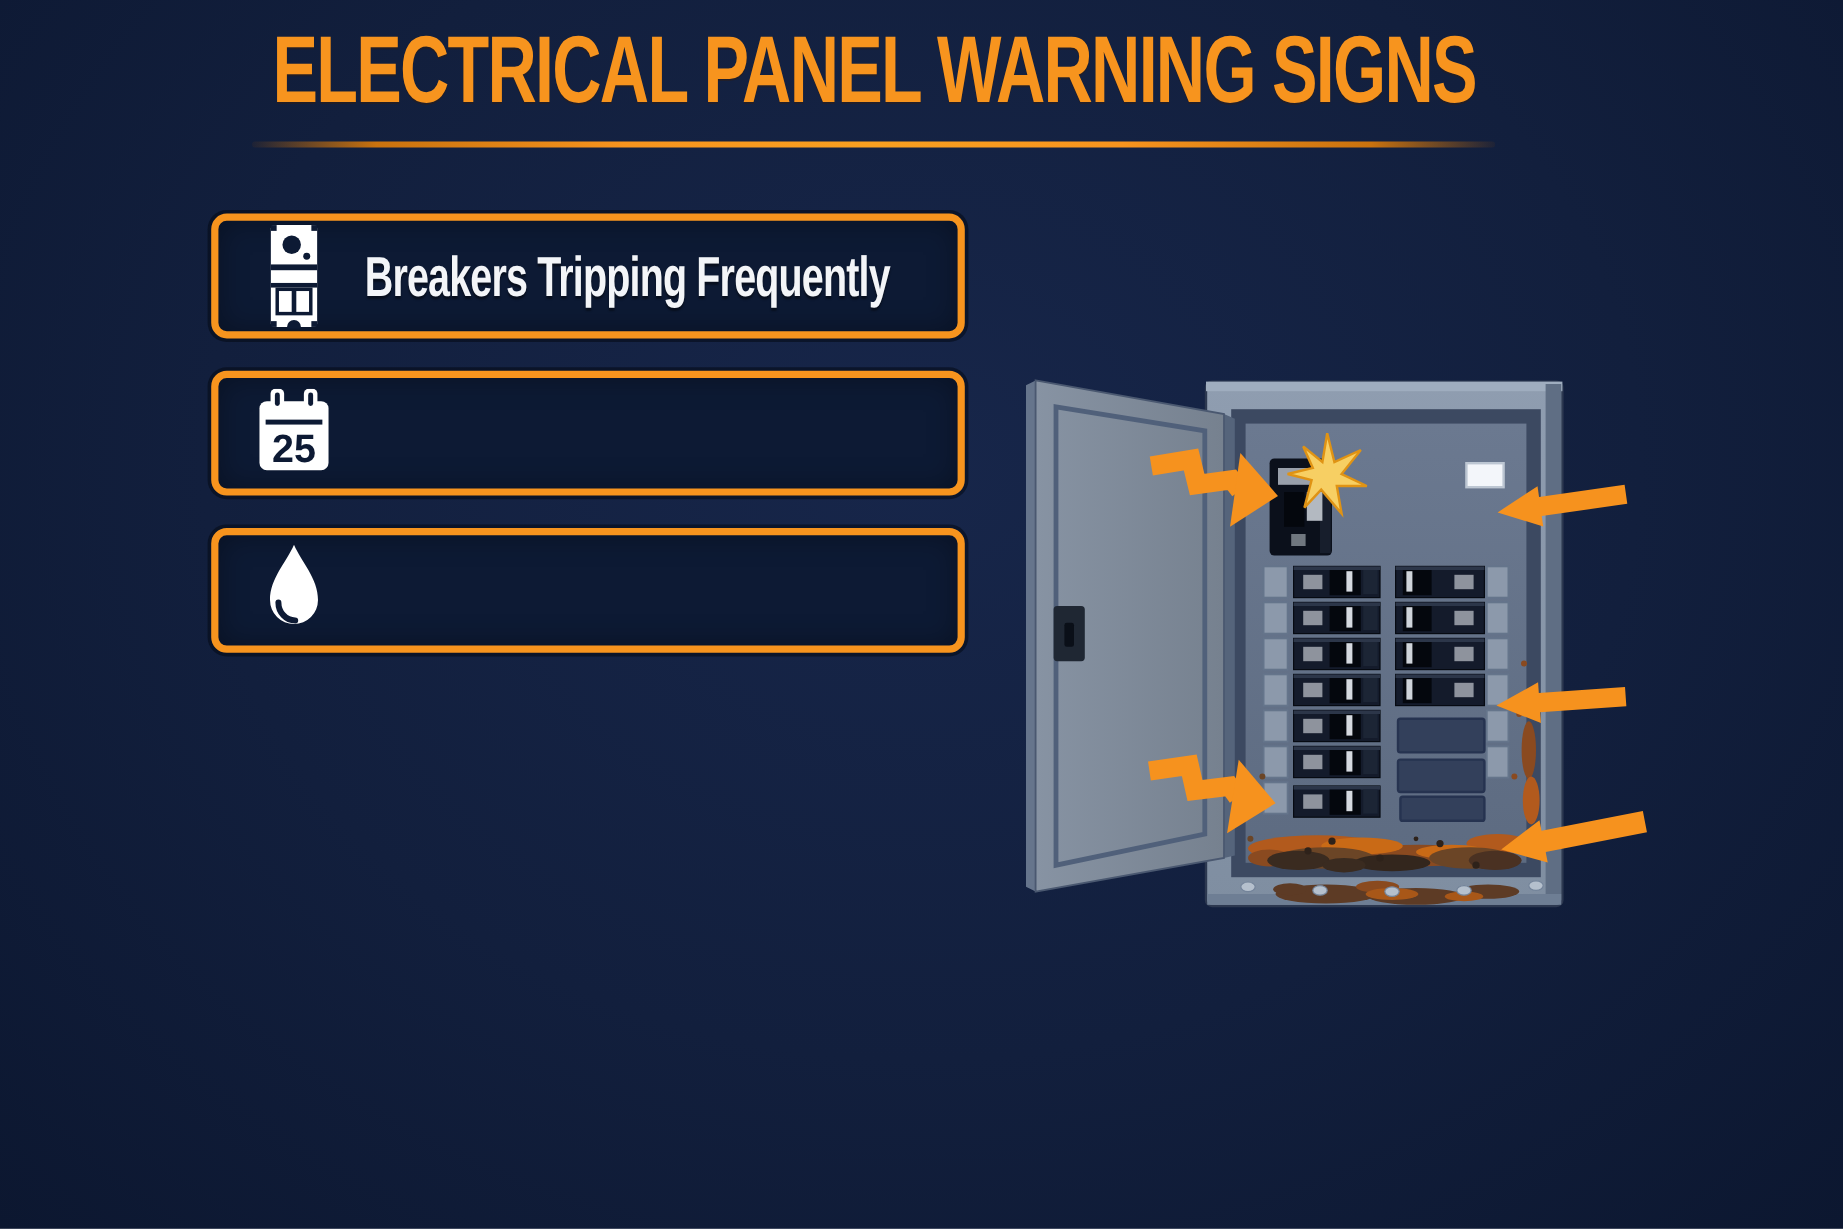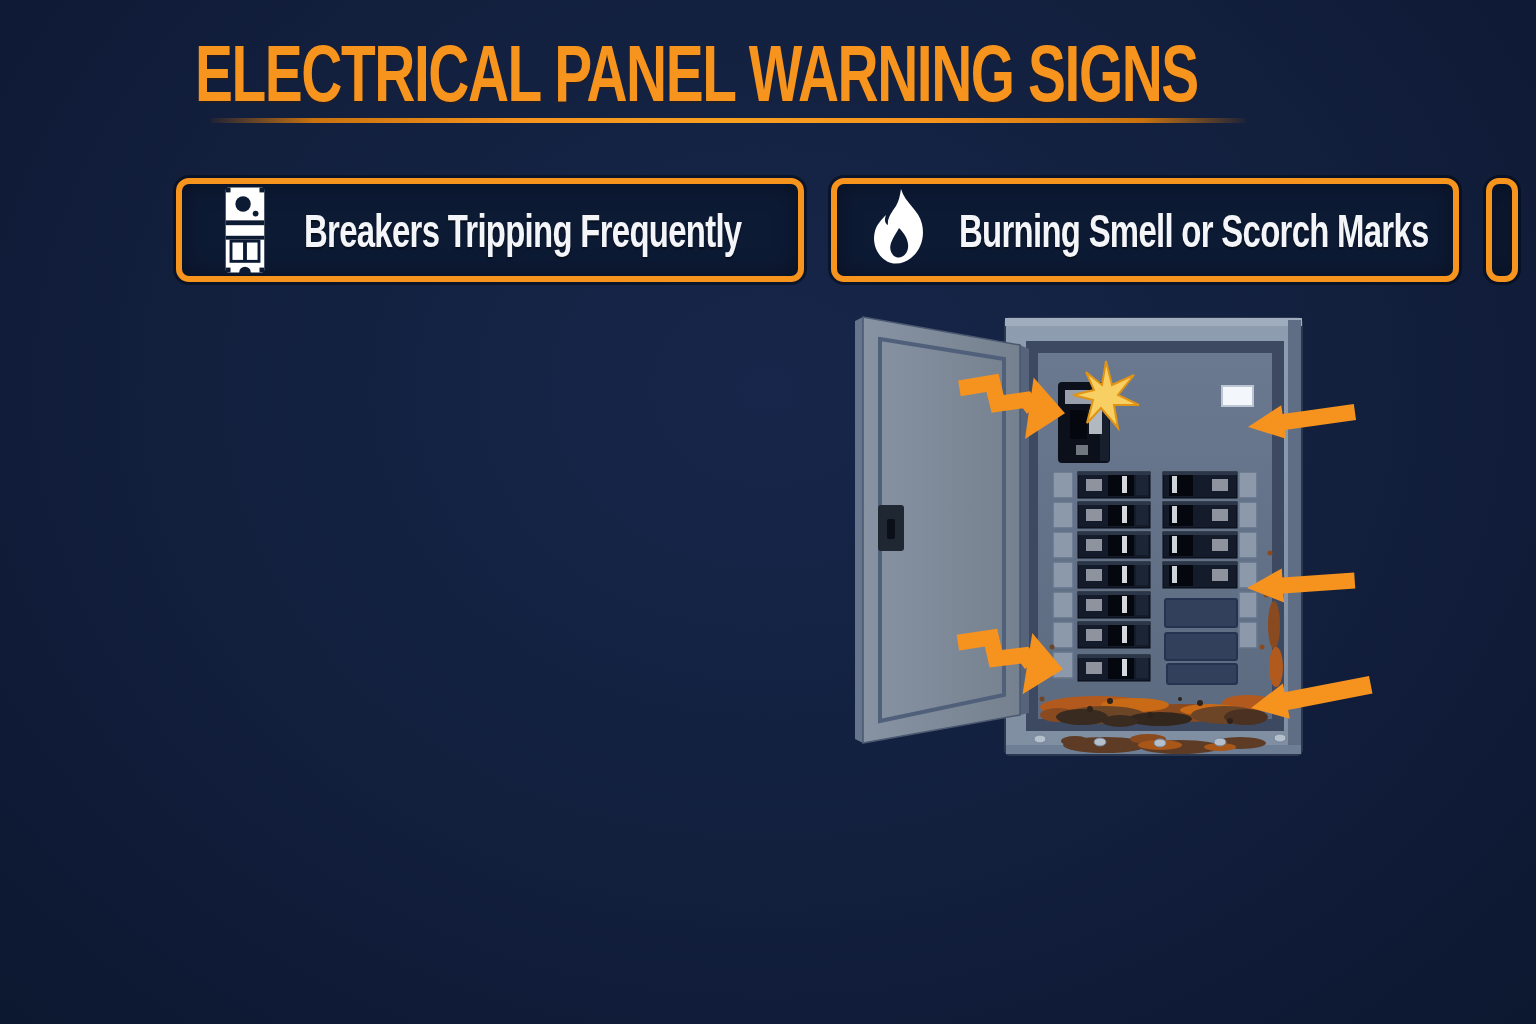--- a/index.html
+++ b/index.html
@@ -6,31 +6,31 @@
   body{
     width:1536px;height:1024px;overflow:hidden;
     background:#111e3a;
     background:radial-gradient(ellipse at 50% 38%, #17264a 0%, #121f3d 55%, #0c1730 100%);
     font-family:"Liberation Sans", sans-serif;
     position:relative;
   }
   .stage{position:absolute;inset:0;}
 
   
-  .title-wrap{position:absolute;top:34px;left:0;width:1456px;}
+  .title-wrap{position:absolute;top:18px;left:0;width:1456px;text-align:center;}
   .title-wrap h1{margin:0;font-size:79px;line-height:1.0;font-weight:bold;color:#f7941e;
     letter-spacing:-2px;}
   .title-wrap h1 .sq{display:inline-block;transform:scaleX(0.72);transform-origin:center;
     text-shadow:0 2px 0 rgba(60,30,0,.35);white-space:nowrap;}
   .title-underline{position:absolute;top:118px;left:210px;width:1036px;height:5px;border-radius:3px;
     background:linear-gradient(90deg, rgba(122,64,8,.1), #c9720e 10%, #f7941e 30%, #f9a020 50%, #f7941e 70%, #c9720e 90%, rgba(122,64,8,.1));}
 
   
   .warning-list{position:absolute;top:178px;left:176px;width:628px;margin:0;padding:0;
-    list-style:none;display:flex;flex-direction:row;gap:27px;}
+    list-style:none;display:flex;flex-direction:column;gap:27px;}
   .warning-item{box-sizing:border-box;height:104px;width:628px;
     border:6px solid #f7941e;border-radius:13px;background:#0d1a34;
     box-shadow:0 0 0 3px rgba(4,9,20,.55), inset 0 0 24px rgba(0,0,0,.35);
     display:flex;align-items:center;padding-left:20px;}
   .icon-cell{width:86px;display:flex;justify-content:center;align-items:center;flex:0 0 86px;}
   .warning-label{margin-left:16px;color:#f3f5f8;font-weight:bold;font-size:47px;letter-spacing:-1px;}
   .warning-label .sq{display:inline-block;transform:scaleX(0.70);transform-origin:left center;
     white-space:nowrap;text-shadow:0 2px 2px rgba(0,0,0,.45);}
 
   
@@ -62,32 +62,34 @@
           <rect x="8" y="50" width="40" height="4" fill="#0d1a34"></rect>
           <rect x="12" y="54" width="32" height="24" fill="#0d1a34"></rect>
           <rect x="15" y="57" width="11" height="18" fill="#ffffff"></rect>
           <rect x="30" y="57" width="11" height="18" fill="#ffffff"></rect>
           <circle cx="28" cy="88" r="6" fill="#0d1a34"></circle>
         </svg>
       </span>
       <span class="warning-label"><span class="sq">Breakers Tripping Frequently</span></span>
     </li>
 
+
+
     <li class="warning-item">
       <span class="icon-cell">
-        <svg width="64" height="84" viewBox="0 0 64 84">
-          <path d="M33 1 C 37 15 51 22 54 36 C 57 49 53 62 43 70 C 36 76 25 78 17 72 C 8 66 4 54 7 43 C 9 36 14 31 18 27 C 16 32 17 36 20 37 C 19 30 24 24 28 18 C 31 13 32 7 33 1 Z" fill="#ffffff"></path>
-          <path d="M31 40 C 37 46 41 53 40 60 C 39 67 33 71 28 69 C 23 67 21 61 23 55 C 25 49 29 44 31 40 Z" fill="#0d1a34"></path>
+        <svg width="66" height="74" viewBox="0 0 64 72">
+          <rect x="4" y="10" width="56" height="56" rx="6" fill="#ffffff"></rect>
+          <rect x="13" y="0" width="11" height="19" rx="4" fill="#ffffff"></rect>
+          <rect x="40" y="0" width="11" height="19" rx="4" fill="#ffffff"></rect>
+          <rect x="16.5" y="3" width="4" height="11" rx="2" fill="#0d1a34"></rect>
+          <rect x="43.5" y="3" width="4" height="11" rx="2" fill="#0d1a34"></rect>
+          <rect x="9" y="25" width="46" height="4" fill="#0d1a34"></rect>
+          <text x="32" y="59" text-anchor="middle" font-family="Liberation Sans, sans-serif" font-size="32" font-weight="bold" fill="#0d1a34">25</text>
         </svg>
       </span>
-      <span class="warning-label"><span class="sq">Burning Smell or Scorch Marks</span></span>
-    </li>
-
-
-    <li class="warning-item">
     </li>
 
     <li class="warning-item">
       <span class="icon-cell">
         <svg width="52" height="82" viewBox="0 0 52 80">
           <path d="M26 2 C 32 16 46 30 46 48 A20 20 0 1 1 6 48 C 6 30 20 16 26 2 Z" fill="#ffffff"></path>
           <path d="M13 50 A14 15 0 0 0 27 65" stroke="#0d1a34" stroke-width="5" fill="none" stroke-linecap="round"></path>
         </svg>
       </span>
     </li>

